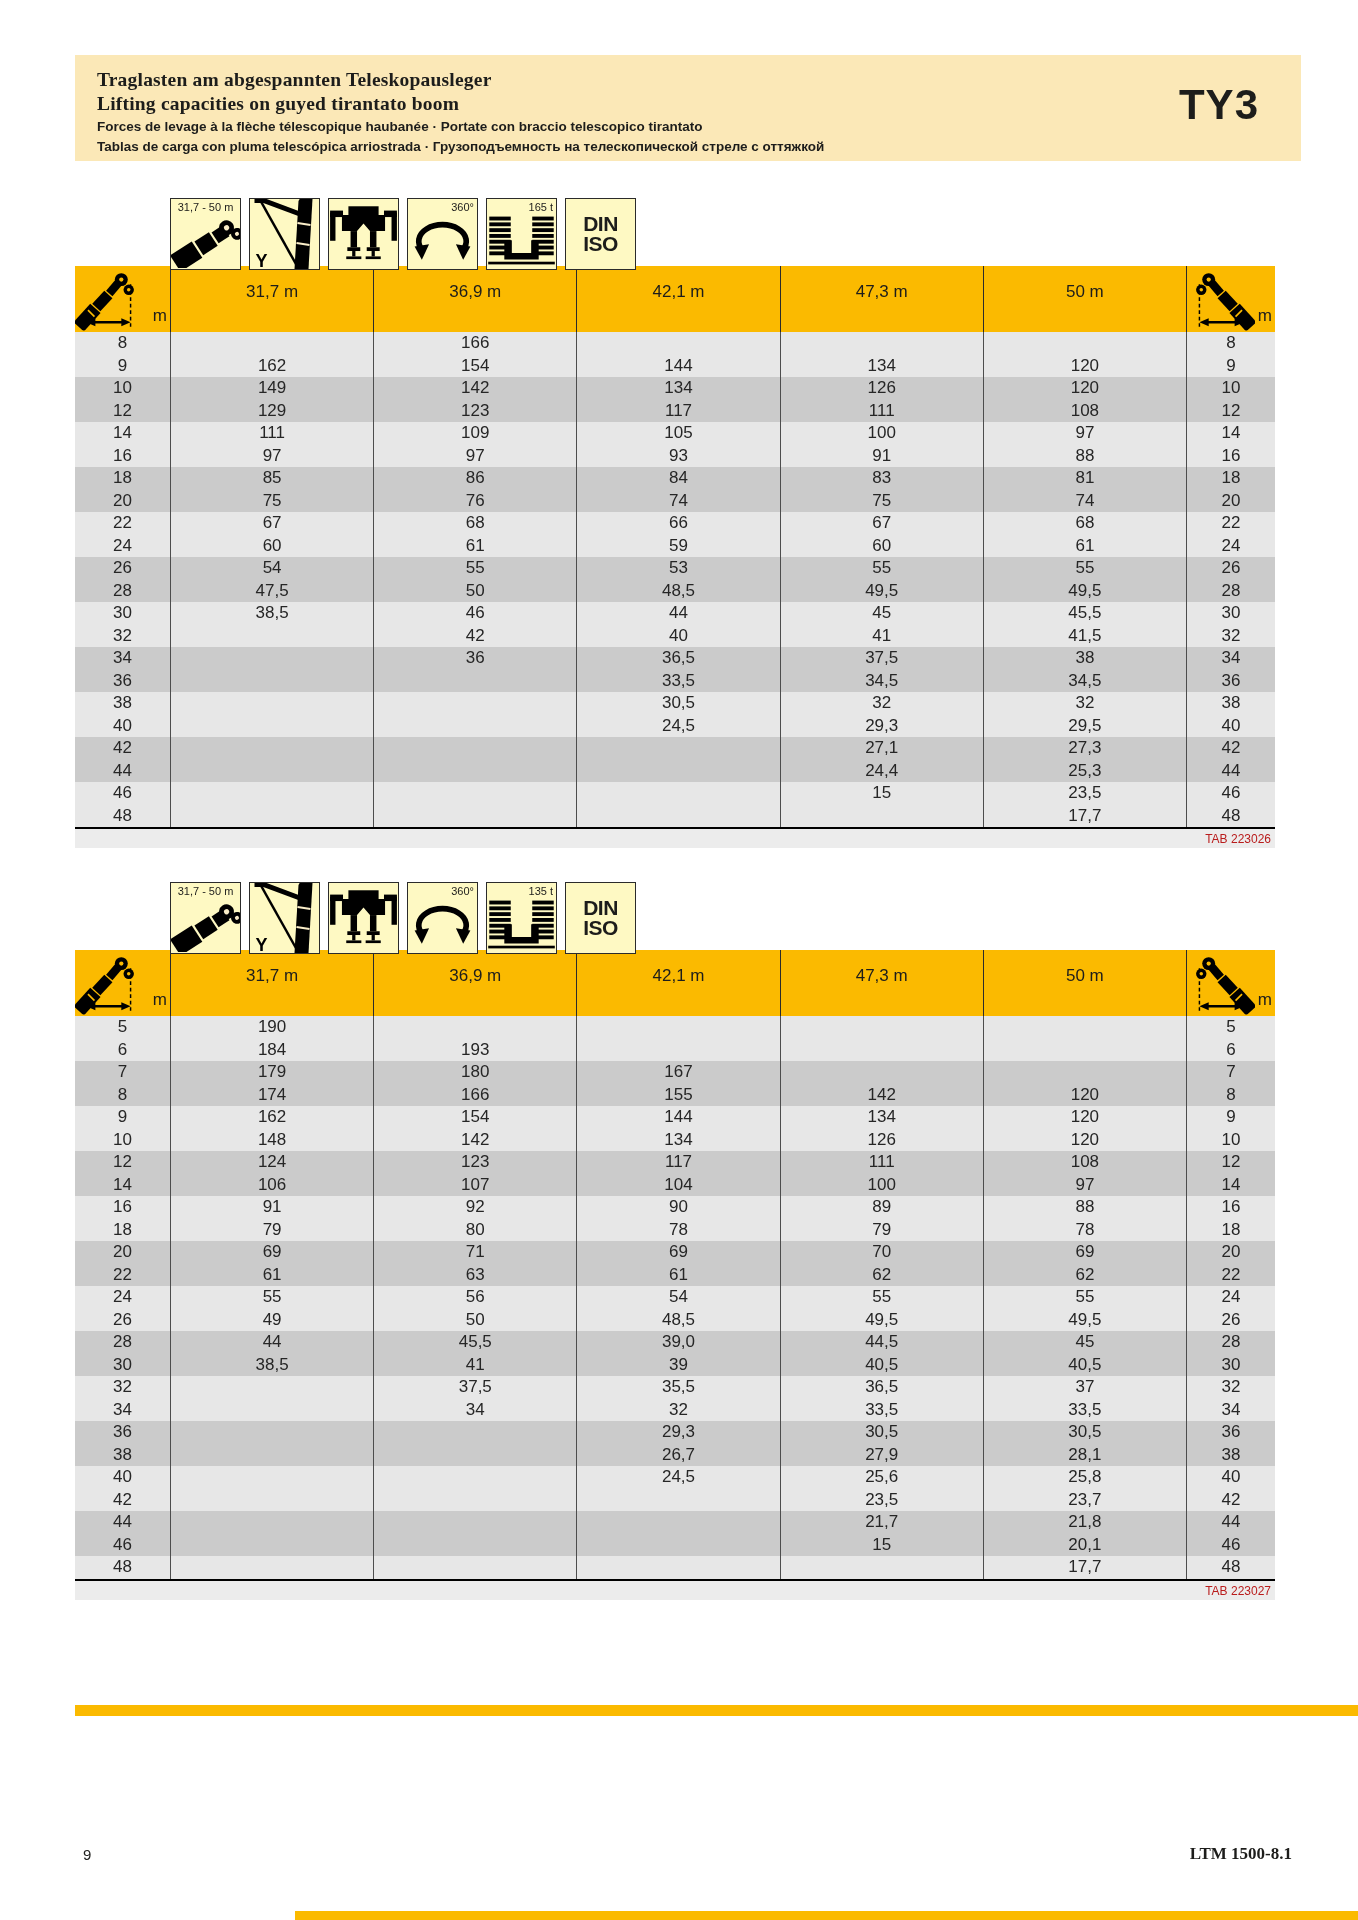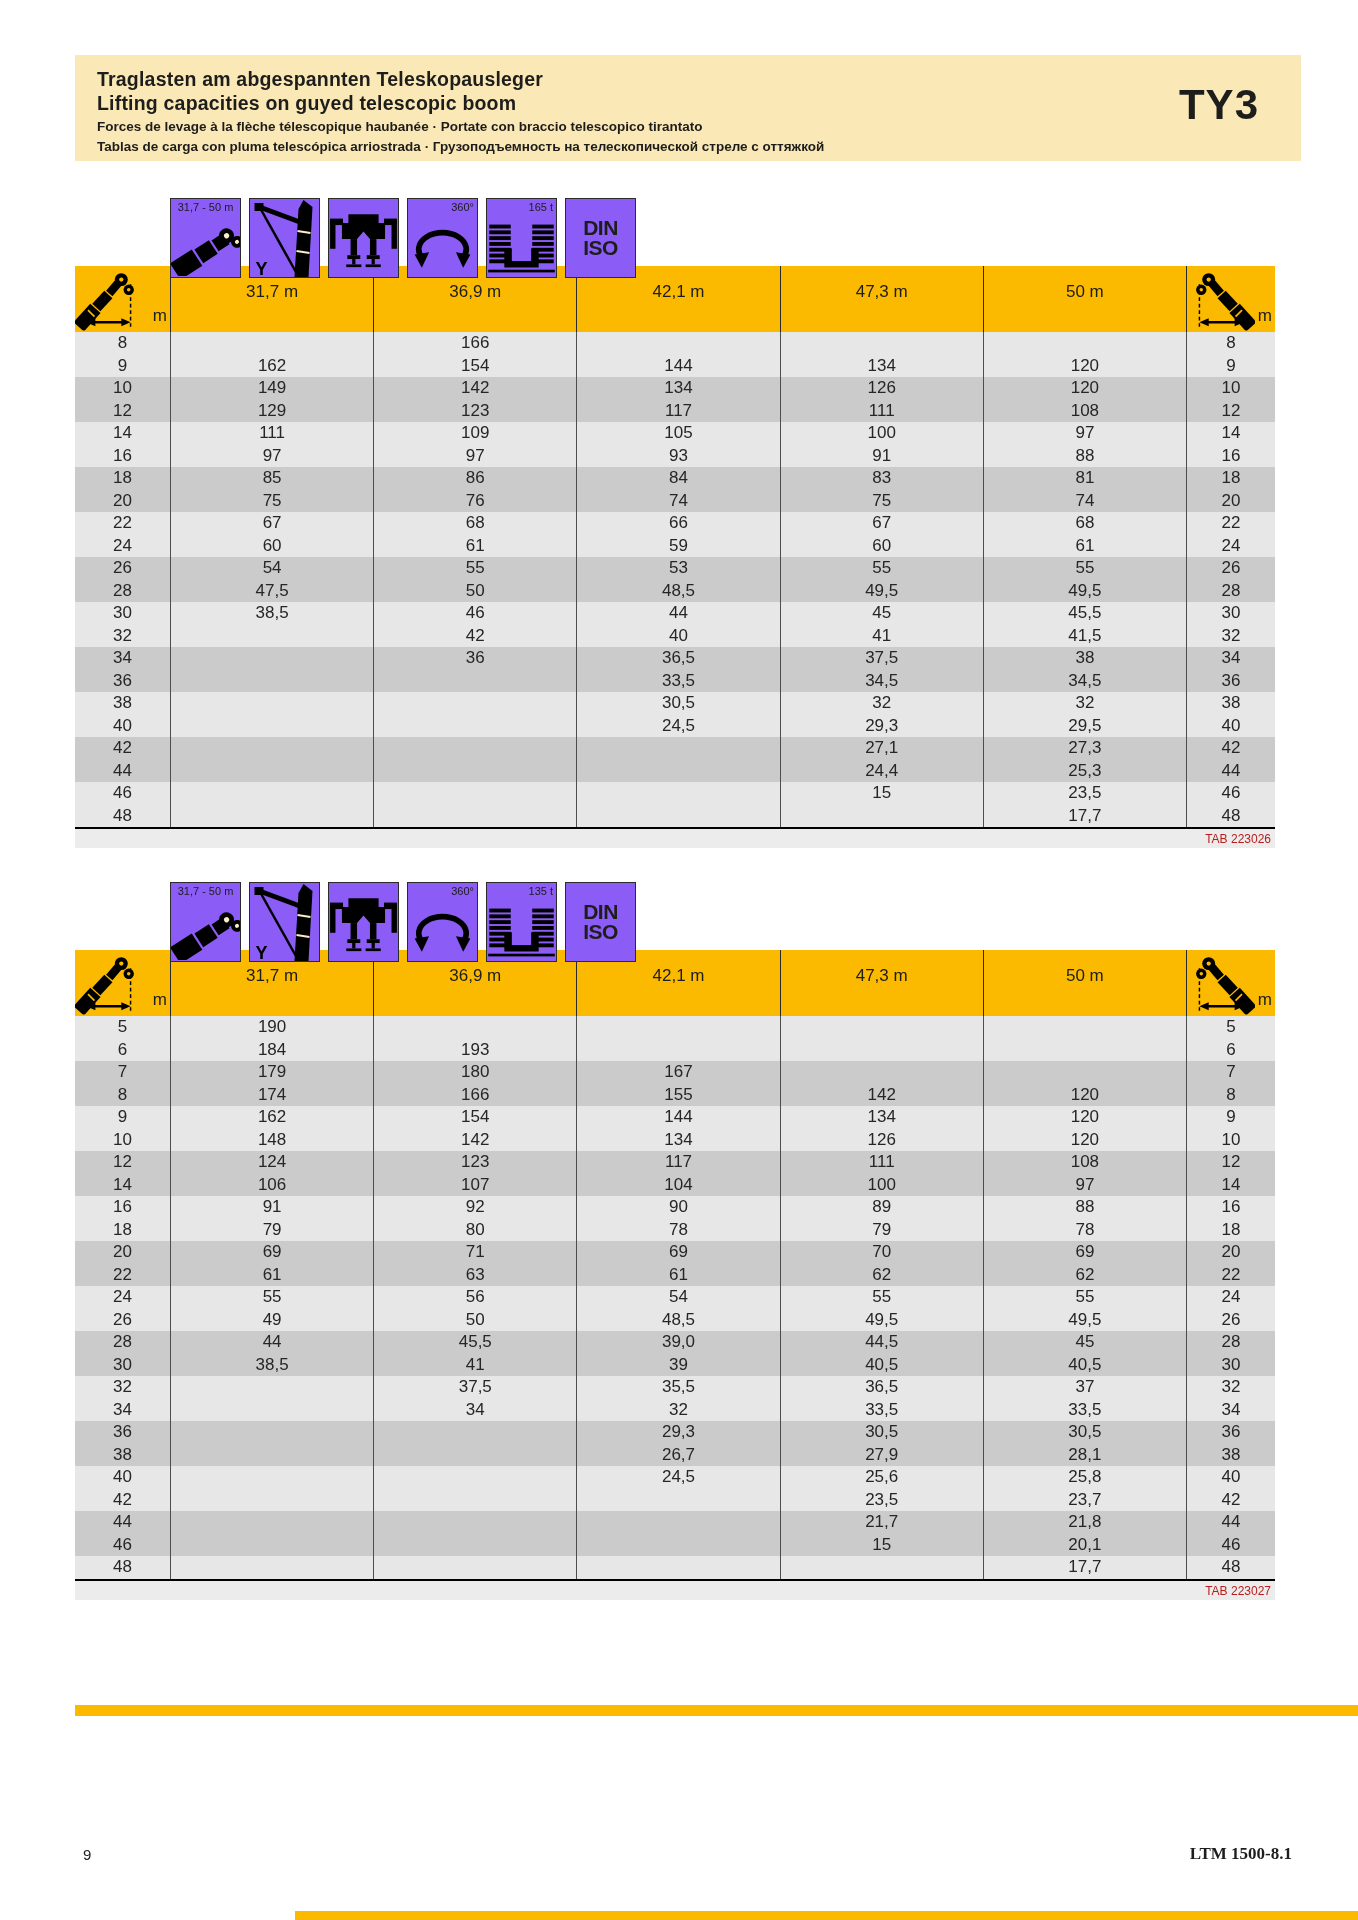--- a/index.html
+++ b/index.html
@@ -3,27 +3,27 @@
 <meta charset="utf-8">
 <style>
   * { margin:0; padding:0; box-sizing:border-box; }
   html,body { background:#ffffff; }
   body { font-family:"Liberation Sans","DejaVu Sans",sans-serif; color:#1d1d1b; }
   .page { position:relative; width:1358px; height:1920px; background:#ffffff; overflow:hidden; }
 
   
   .header-box { position:absolute; left:75px; top:55px; width:1226px; height:106px;
     background:#FBE8B7; padding:13px 24px 8px 22px; }
-  .title-main { font-size:19.5px; font-weight:bold; line-height:1.22; letter-spacing:.2px; }
+  .title-main { font-size:19.5px; font-weight:bold; line-height:1.22; letter-spacing:.2px;font-family:Liberation Serif, serif; }
   .title-sub  { font-size:13.5px; font-weight:bold; line-height:1.35; margin-top:2px; }
   .type-code { position:absolute; right:42px; top:26px; font-size:42px; font-weight:bold; letter-spacing:1px; }
 
   
   .icon-row { position:absolute; left:95px; top:-68px; display:flex; z-index:3; }
-  .icon-box { width:71px; height:80px; background:#8b5cf6; border:1px solid #2b2b2b;
+  .icon-box { width:71px; height:72px; background:#fef9c3; border:1px solid #2b2b2b;
     margin-right:8px; position:relative; overflow:hidden; }
   .icon-box svg { position:absolute; left:0; bottom:0; }
   .icon-cap { position:absolute; top:2px; left:0; right:3px; font-size:11px; text-align:right; z-index:2; }
   .icon-cap.center { text-align:center; right:0; }
   .din-iso { display:flex; flex-direction:column; align-items:center; justify-content:center;
     font-size:21px; font-weight:bold; line-height:.95; letter-spacing:-.5px; }
 
   
   .cap-table { position:absolute; left:75px; width:1200px; }
   .band { display:grid; grid-template-columns:95px repeat(5,1fr) 89px; height:66px;
@@ -128,21 +128,21 @@
       <polygon points="12,57 22,52.7 22,61.3" fill="#000"></polygon>
       <polygon points="60,57 50,52.7 50,61.3" fill="#000"></polygon>
     </symbol>
   </defs>
 </svg>
 
 <div class="page">
 
   <div class="header-box">
     <div class="title-main">Traglasten am abgespannten Teleskopausleger</div>
-    <div class="title-main">Lifting capacities on guyed telescopic boom</div>
+    <div class="title-main">Lifting capacities on guyed tirantato boom</div>
     <div class="title-sub">Forces de levage à la flèche télescopique haubanée · Portate con braccio telescopico tirantato</div>
     <div class="title-sub">Tablas de carga con pluma telescópica arriostrada · Грузоподъемность на телескопической стреле с оттяжкой</div>
     <div class="type-code">TY3</div>
   </div>
 
   <section class="cap-table" style="top:266px">
     <div class="icon-row">
       <div class="icon-box">
         <span class="icon-cap center">31,7 - 50 m</span>
         <svg width="69" height="56" viewBox="0 0 64 50">

